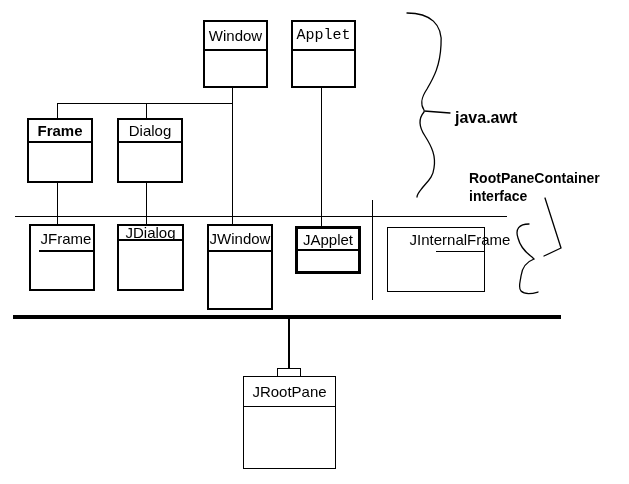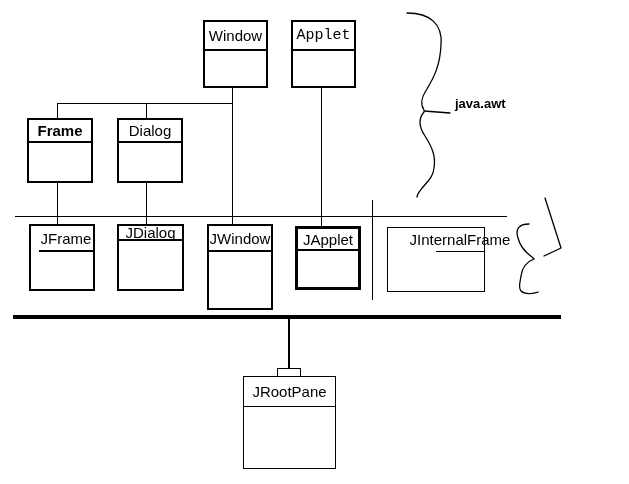--- a/index.html
+++ b/index.html
@@ -31,21 +31,21 @@
   .cbox.fat{border-width:3px;}
   .tab{
     position:absolute;box-sizing:border-box;
     background:#fff;border:1px solid #000;
   }
   .annotation{
     position:absolute;
     font-weight:bold;
     white-space:nowrap;
   }
-  #pkg-label{left:455px;top:96px;font-size:13px;}
+  #pkg-label{left:455px;top:109px;font-size:16px;}
   #iface-label{left:469px;top:169px;font-size:14px;line-height:18px;}
 </style>
 </head>
 <body>
 
 <div id="canvas">
 
   <svg id="wires" viewBox="0 0 629 484" xmlns="http://www.w3.org/2000/svg">
 
     <g stroke="#000" stroke-width="1" fill="none">
@@ -102,33 +102,37 @@
   <div class="cbox" style="left:117px;top:224px;width:67px;height:67px;gap:48px;">
     <div class="title" style="height:24px;">JDialog</div>
     <div class="body"></div>
   </div>
 
   <div class="cbox" style="left:207px;top:224px;width:66px;height:86px;">
     <div class="title" style="height:24px;">JWindow</div>
     <div class="body"></div>
   </div>
 
-  <div class="cbox fat" style="left:295px;top:226px;width:66px;height:64px;">
+  <div class="cbox fat" style="left:295px;top:226px;width:66px;height:48px;">
     <div class="title" style="height:20px;border-bottom-width:2px;">JApplet</div>
     <div class="body"></div>
   </div>
 
   <div class="cbox thin" style="left:387px;top:227px;width:98px;height:65px;padding-left:48px;">
     <div class="title" style="height:23px;">JInternalFrame</div>
     <div class="body"></div>
   </div>
 
   <div class="tab" style="left:277px;top:368px;width:24px;height:9px;"></div>
 
   <div class="cbox thin" style="left:243px;top:376px;width:93px;height:93px;">
     <div class="title" style="height:29px;">JRootPane</div>
     <div class="body"></div>
   </div>
 
   <div id="pkg-label" class="annotation">java.awt</div>
 
+  <div id="iface-label" class="annotation">
+    <div>RootPaneContainer</div>
+    <div>interface</div>
+  </div>
 
 </div>
 
 </body></html>

